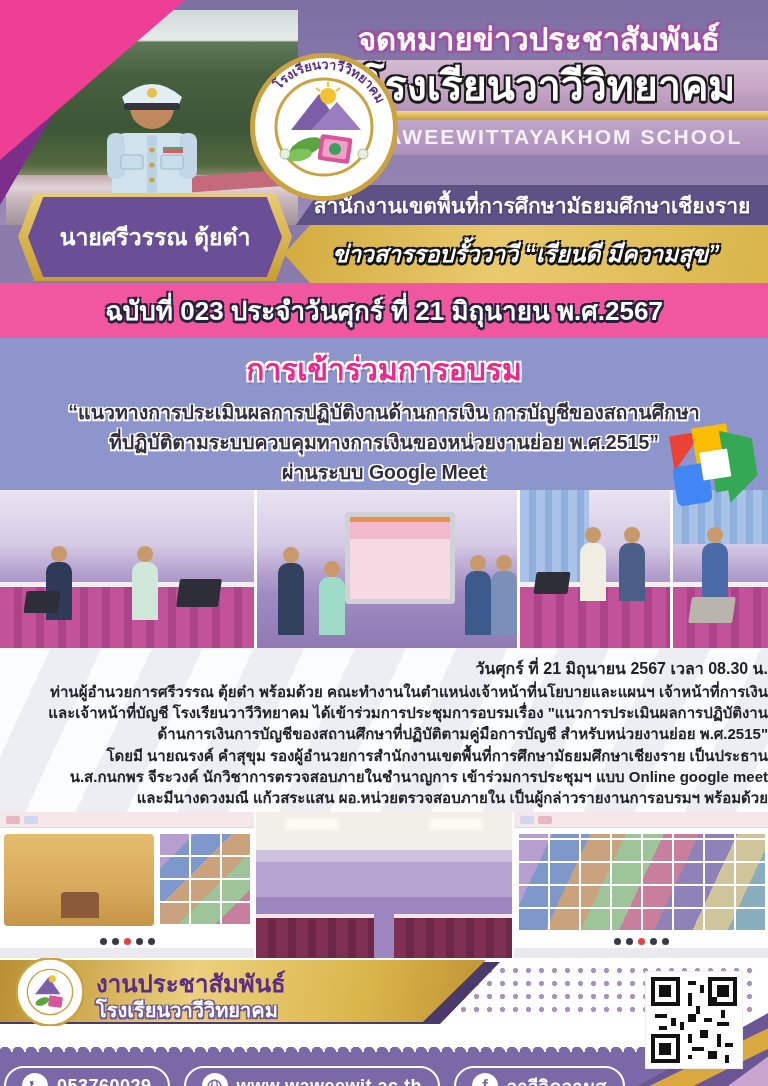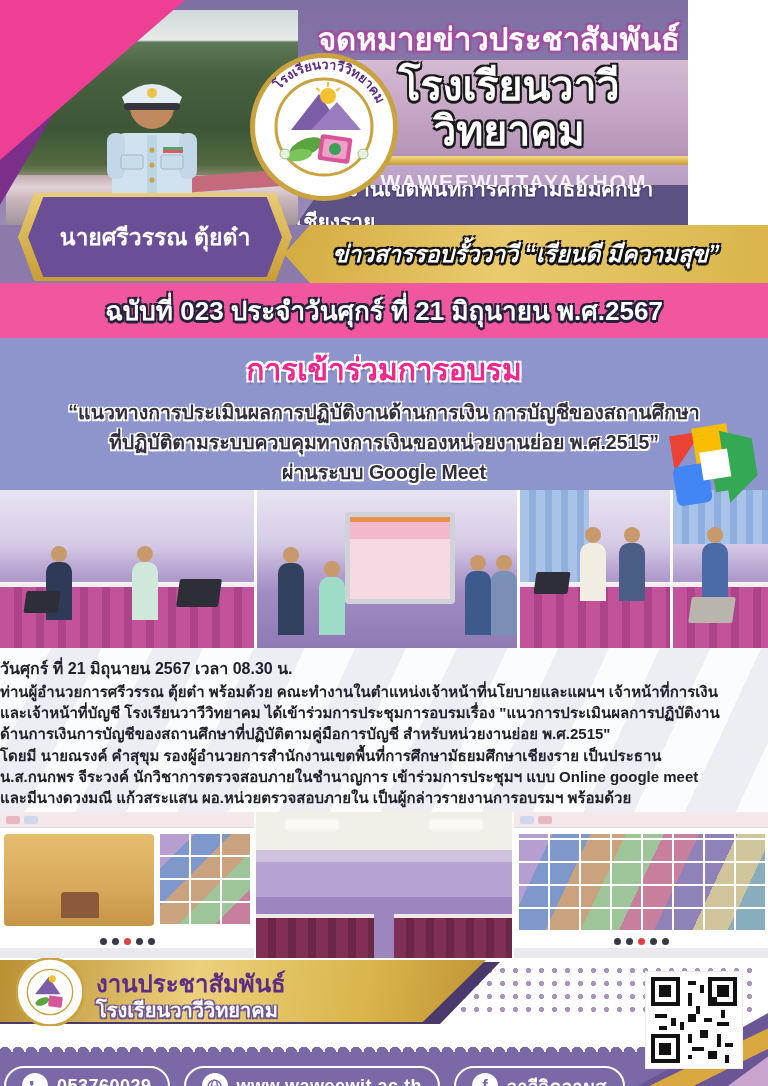--- a/index.html
+++ b/index.html
@@ -1,21 +1,21 @@
 <!DOCTYPE html>
 <html><head>
 <meta charset="utf-8">
 <style>
   * { margin:0; padding:0; box-sizing:border-box; }
   html,body { background:#d8d3e0; }
   body { font-family:"Liberation Sans","DejaVu Sans",sans-serif; }
   .page { position:relative; width:768px; height:1086px; margin:0 auto; background:#fff; overflow:hidden; }
 
   
-  .header { position:relative; width:688px; height:225px; background:linear-gradient(180deg,#7e6fa3 0%,#8d7dae 60%,#9a8ab8 100%); }
+  .header { position:relative; width:768px; height:225px; background:linear-gradient(180deg,#7e6fa3 0%,#8d7dae 60%,#9a8ab8 100%); }
   .dir-photo { position:absolute; left:6px; top:10px; width:292px; height:215px; overflow:hidden;
     background:linear-gradient(180deg,#cfd9da 0%,#e8ece9 14%,#5f7a58 15%,#47603f 30%,#3c5637 55%,#54693f 72%,#8b8f74 78%,#cdbfc4 84%,#b9a8b4 100%); }
   .dir-photo .bldg { position:absolute; left:0; bottom:0; width:100%; height:56px;
     background:linear-gradient(180deg,transparent 0,transparent 6px,#c9aeb6 6px,#e3d6da 18px,#cbb7be 30px,#9d8f96 100%); opacity:.9; }
   .dir-photo .roof { position:absolute; left:120px; bottom:34px; width:170px; height:16px; background:#c46a7a; transform:skewY(-4deg); }
   .dir-fig { position:absolute; left:50%; bottom:0; transform:translateX(-50%); }
   .tri-b { position:absolute; left:0; top:0; width:120px; height:205px; background:#7c2f8a; clip-path:polygon(0 0,100% 0,0 100%); z-index:5; }
   .tri-a { position:absolute; left:0; top:0; width:185px; height:160px; background:#ee3f94; clip-path:polygon(0 0,100% 0,0 100%); z-index:6; }
   .news-title { position:absolute; left:310px; right:0; top:14px; text-align:center; z-index:4;
     color:#fff; font-size:31px; font-weight:800;
@@ -89,21 +89,21 @@
   .ctrlbar i { width:7px; height:7px; border-radius:50%; background:#3a3a46; }
   .ctrlbar i.r { background:#e04343; }
   .taskbar { position:absolute; left:0; right:0; bottom:0; height:10px; background:#e9e9ee; }
   .room { background:linear-gradient(180deg,#f2efe9 0 26%,#cfc2df 26% 34%,#b6a3d1 34% 58%,#9d86c0 58% 100%); }
   .room .light { position:absolute; top:8px; width:52px; height:9px; background:#fbfbf4; box-shadow:0 0 4px #fff; }
   .room .tbl { position:absolute; bottom:0; width:46%; height:44px; background:repeating-linear-gradient(90deg,#7e2f52 0 12px,#6d2746 12px 20px); border-top:4px solid #efe7ea; }
   .bigrid { position:absolute; left:3px; right:3px; top:22px; bottom:26px;
     background:linear-gradient(115deg,#b79ed0 0 12%,#7f98cc 12% 25%,#caa27e 25% 37%,#9ec49a 37% 50%,#c87f9e 50% 62%,#8f82b8 62% 75%,#d0c49a 75% 87%,#88aebe 87% 100%); }
 
   
-  .bodytext { width:768px; height:164px; padding-top:10px; text-align:left;
+  .bodytext { width:768px; height:164px; padding-top:10px; text-align:right;
     background:repeating-linear-gradient(115deg,#fbfcfd 0 46px,#eceef3 46px 92px); }
   .bodytext .ln { color:#23202a; font-size:15px; font-weight:700; line-height:1.42; }
   .bodytext .ln:first-child { font-size:16px; }
 
   
   .footer { position:relative; width:768px; height:160px; background:#fff; }
   .dots { position:absolute; left:340px; top:6px; width:420px; height:56px;
     background-image:radial-gradient(#9b7fb6 2.3px,transparent 2.9px); background-size:13px 13px; opacity:.85; }
   .gold-shadow { position:absolute; left:0; top:4px; width:500px; height:62px; background:#4a3a6b;
     clip-path:polygon(0 0,100% 0,88% 100%,0 100%); }

